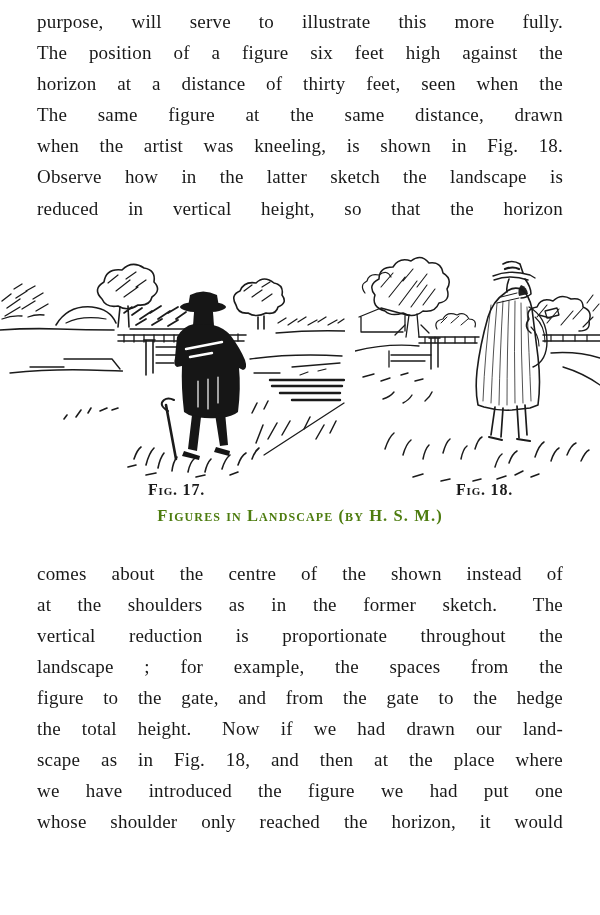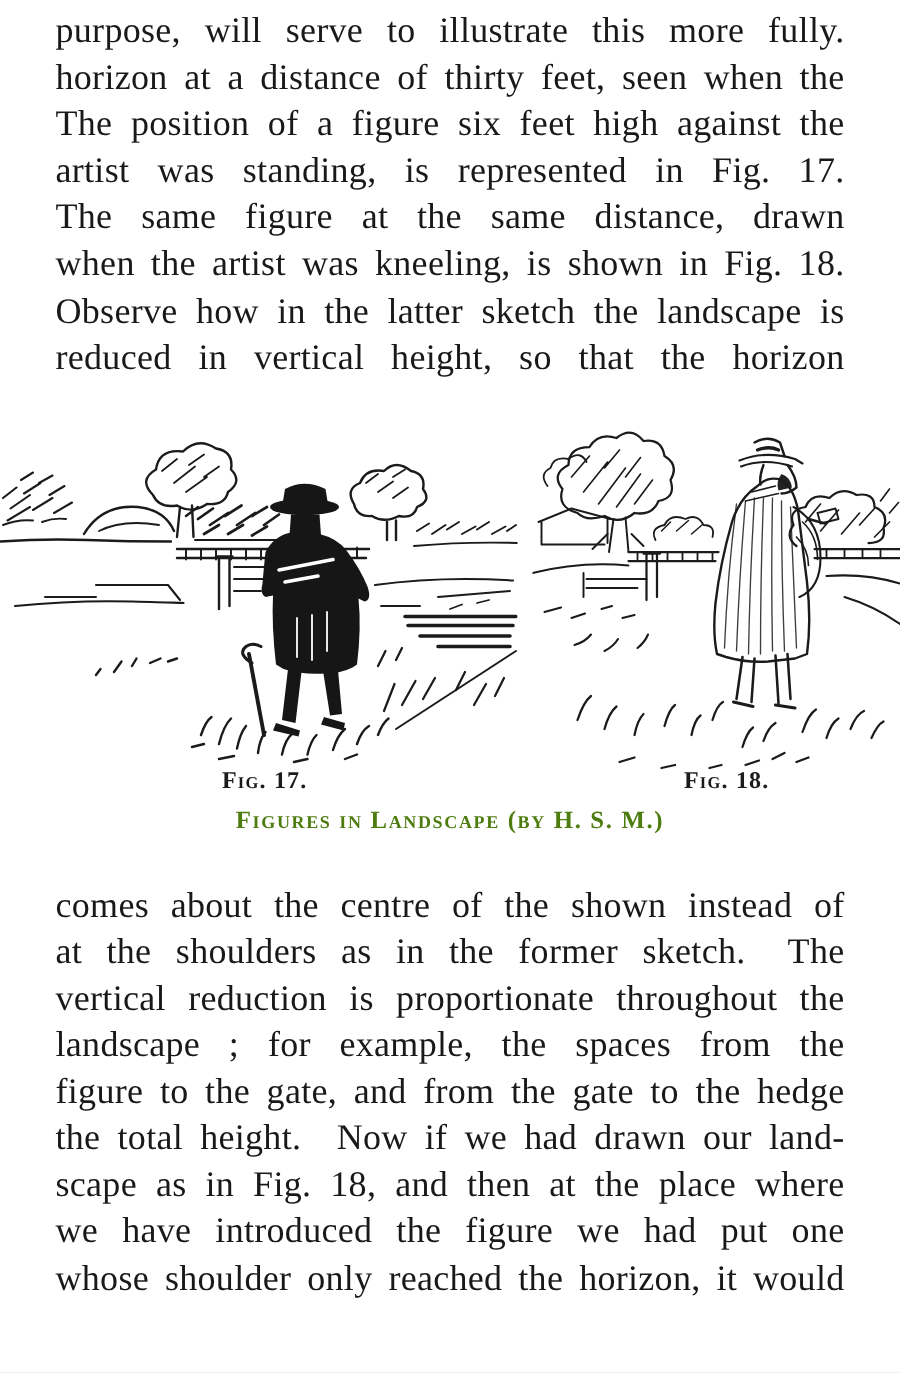--- a/index.html
+++ b/index.html
@@ -8,21 +8,21 @@
     width:600px;height:915px;
     margin:0 auto;
     background:#ffffff;
     overflow:hidden;
     font-family:"Liberation Serif","DejaVu Serif",serif;
     color:#191919;
   }
   .para{margin:0 37px;}
   .para.top{padding-top:6px;}
   .line{
-    font-size:24px;
+    font-size:19px;
     line-height:31.1px;
     text-align:justify;
     text-align-last:justify;
     letter-spacing:0.2px;
     word-spacing:0.06em;
     white-space:nowrap;
     overflow:visible;
   }
   .figure-block{
     position:relative;
@@ -54,23 +54,22 @@
     color:#4d7c0f;
   }
 </style>
 </head>
 <body>
 
 <div class="page">
 
   <div class="para top">
     <div class="line">purpose, will serve to illustrate this more fully.</div>
+    <div class="line">The position of a figure six feet high against the</div>
     <div class="line">horizon at a distance of thirty feet, seen when the</div>
-    <div class="line">The position of a figure six feet high against the</div>
-    <div class="line">artist was standing, is represented in Fig. 17.</div>
     <div class="line">The same figure at the same distance, drawn</div>
     <div class="line">when the artist was kneeling, is shown in Fig. 18.</div>
     <div class="line">Observe how in the latter sketch the landscape is</div>
     <div class="line">reduced in vertical height, so that the horizon</div>
   </div>
 
   <div class="figure-block">
 
     <svg class="sketch fig17" width="345" height="232" viewBox="0 0 345 232">
       <g stroke="#1b1b1b" fill="none" stroke-width="1.6" stroke-linecap="round" stroke-linejoin="round">

